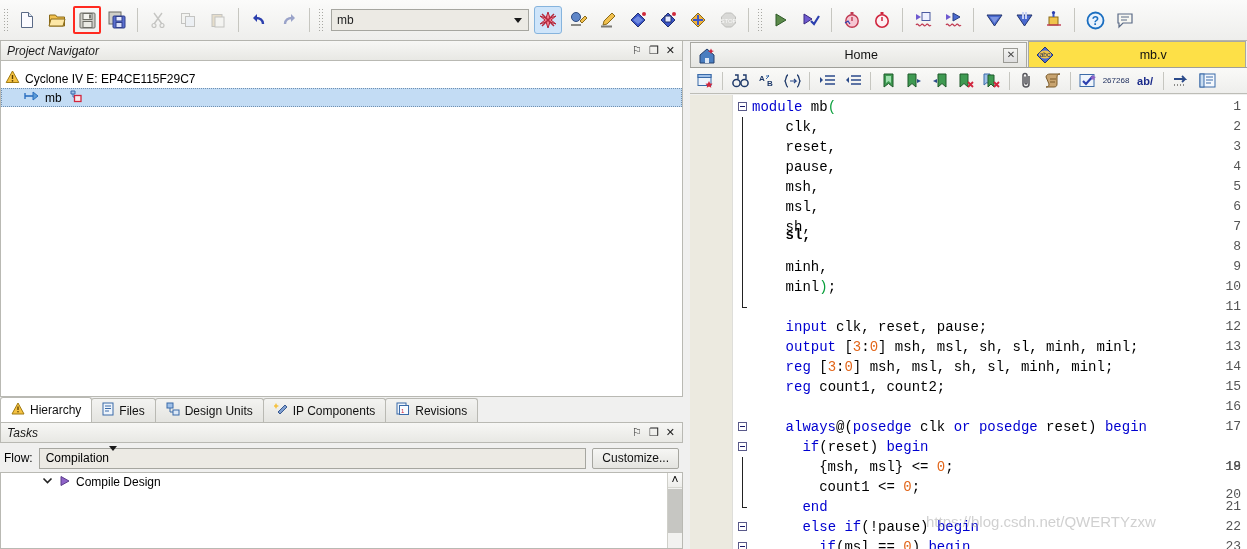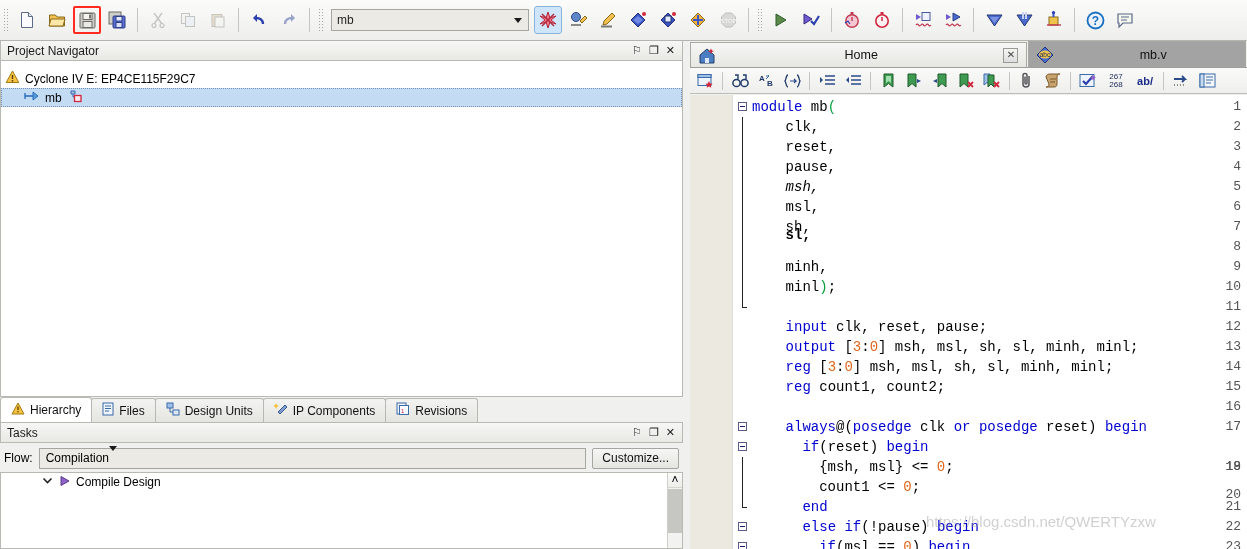--- a/index.html
+++ b/index.html
@@ -54,21 +54,21 @@
 
   
   .leftdock { position: absolute; left: 0; top: 41px; width: 683px; height: 508px; background: #f0f0ef; }
 
   .panel-title {
     height: 20px; background: linear-gradient(#f7f7f5, #e8e8e4);
     border: 1px solid #b9b9b3; border-top: none;
     display: flex; align-items: center; padding-left: 6px;
     font-size: 12px; color: #1a1a1a;
   }
-  .panel-title .ttl { flex: 1; }
+  .panel-title .ttl { flex: 1; font-style: italic; }
   .pbtns { display: flex; align-items: center; gap: 7px; padding-right: 7px; }
   .pbtns span { font-size: 11px; line-height: 1; color: #222; }
 
   .navbody {
     position: absolute; left: 0; top: 20px; width: 683px; height: 336px;
     background: #fff; border: 1px solid #b9b9b3; border-top: none;
   }
   .colhdr {
     height: 19px; background: linear-gradient(#fcfcfb, #ededea);
     border-bottom: 1px solid #c9c9c3;
@@ -140,21 +140,21 @@
   .vsb-thumb { position: absolute; top: 16px; left: 0; width: 14px; height: 44px; background: #c6c6c2; }
 
   
   .rightdock { position: absolute; left: 690px; top: 41px; width: 557px; height: 508px; background: #f0f0ef; }
   .etabs { height: 27px; display: flex; align-items: flex-end; border-bottom: 1px solid #9f9f99; }
   .etab {
     height: 25px; display: flex; align-items: center; font-size: 12.5px;
     border: 1px solid #a8a8a2; border-bottom: none; margin-right: 1px;
     background: linear-gradient(#f6f6f4, #e6e6e2); position: relative; color: #111;
   }
-  .etab.active { background: #a3a3a3; height: 26px; margin-top: 46px; }
+  .etab.active { background: #fde047; height: 26px; margin-top: 46px; }
   .etab .ticon { width: 32px; display: flex; align-items: center; justify-content: center; }
   .etab .tlabel { flex: 1; text-align: center; padding: 0 4px; }
   .etab .tclose {
     width: 15px; height: 15px; margin: 0 8px 0 4px;
     background: linear-gradient(#f4f4f2, #dedede); border: 1px solid #9a9a94;
     display: flex; align-items: center; justify-content: center;
     font-size: 10px; color: #444; line-height: 1;
   }
   .etab-home { width: 338px; }
   .etab-file { width: 218px; }
@@ -675,21 +675,21 @@
           </svg>
       </div>
       <div class="etb-sep"></div>
       <div class="etb">
         <svg width="18" height="16" viewBox="0 0 18 16">
             <rect x="1" y="1.5" width="14" height="12" fill="#eef4fb" stroke="#3a6aa8"></rect>
             <path d="M4 8l3 3 7-8" stroke="#2b3fae" stroke-width="2.2" fill="none"></path>
             <path d="M14 1.5l1 2 2 .4-1.6 1.4.4 2-1.8-1-1.8 1 .4-2L11 3.9l2-.4z" fill="#8f63c8"></path>
           </svg>
       </div>
-      <div class="etb" style="width:28px;flex-direction:column;line-height:8px;font-size:8px;color:#1a2a5a;">
+      <div class="etb" style="width:28px;flex-direction:row;line-height:8px;font-size:8px;color:#1a2a5a;">
         <span>267</span>
         <span>268</span>
       </div>
       <div class="etb" style="width:26px;font-size:11px;color:#1a2a8a;font-weight:bold;">
         <span>ab/</span>
       </div>
       <div class="etb-sep"></div>
       <div class="etb">
         <svg width="18" height="14" viewBox="0 0 18 14">
             <path d="M2 5h11l-3-3M13 5l-3 3" stroke="#2b4a8a" stroke-width="1.8" fill="none"></path>
@@ -715,21 +715,21 @@
           <div class="lnum" style="top: 22px;">2</div>
           <div class="codeline" style="top: 22px; text-align: right;"><span>    clk,</span></div>
           <div class="fold-line" style="top: 22px; height: 20px;"></div>
           <div class="lnum" style="top: 42px;">3</div>
           <div class="codeline" style="top: 42px;"><span>    reset,</span></div>
           <div class="fold-line" style="top: 42px; height: 20px;"></div>
           <div class="lnum" style="top: 62px;">4</div>
           <div class="codeline" style="top: 62px;"><span>    pause,</span></div>
           <div class="fold-line" style="top: 62px; height: 20px;"></div>
           <div class="lnum" style="top: 82px;">5</div>
-          <div class="codeline" style="top: 82px; font-style: italic;"><span>    msh,</span></div>
+          <div class="codeline" style="top: 82px;"><span>    msh,</span></div>
           <div class="fold-line" style="top: 82px; height: 20px;"></div>
           <div class="lnum" style="top: 102px;">6</div>
           <div class="codeline" style="top: 102px;"><span>    msl,</span></div>
           <div class="fold-line" style="top: 102px; height: 20px;"></div>
           <div class="lnum" style="top: 122px;">7</div>
           <div class="codeline" style="top: 122px;"><span>    sh,</span></div>
           <div class="fold-line" style="top: 122px; height: 20px;"></div>
           <div class="lnum" style="top: 142px;">8</div>
           <div class="codeline" style="top: 130px; font-weight: bold;"><span>    sl,</span></div>
           <div class="fold-line" style="top: 142px; height: 20px;"></div>

